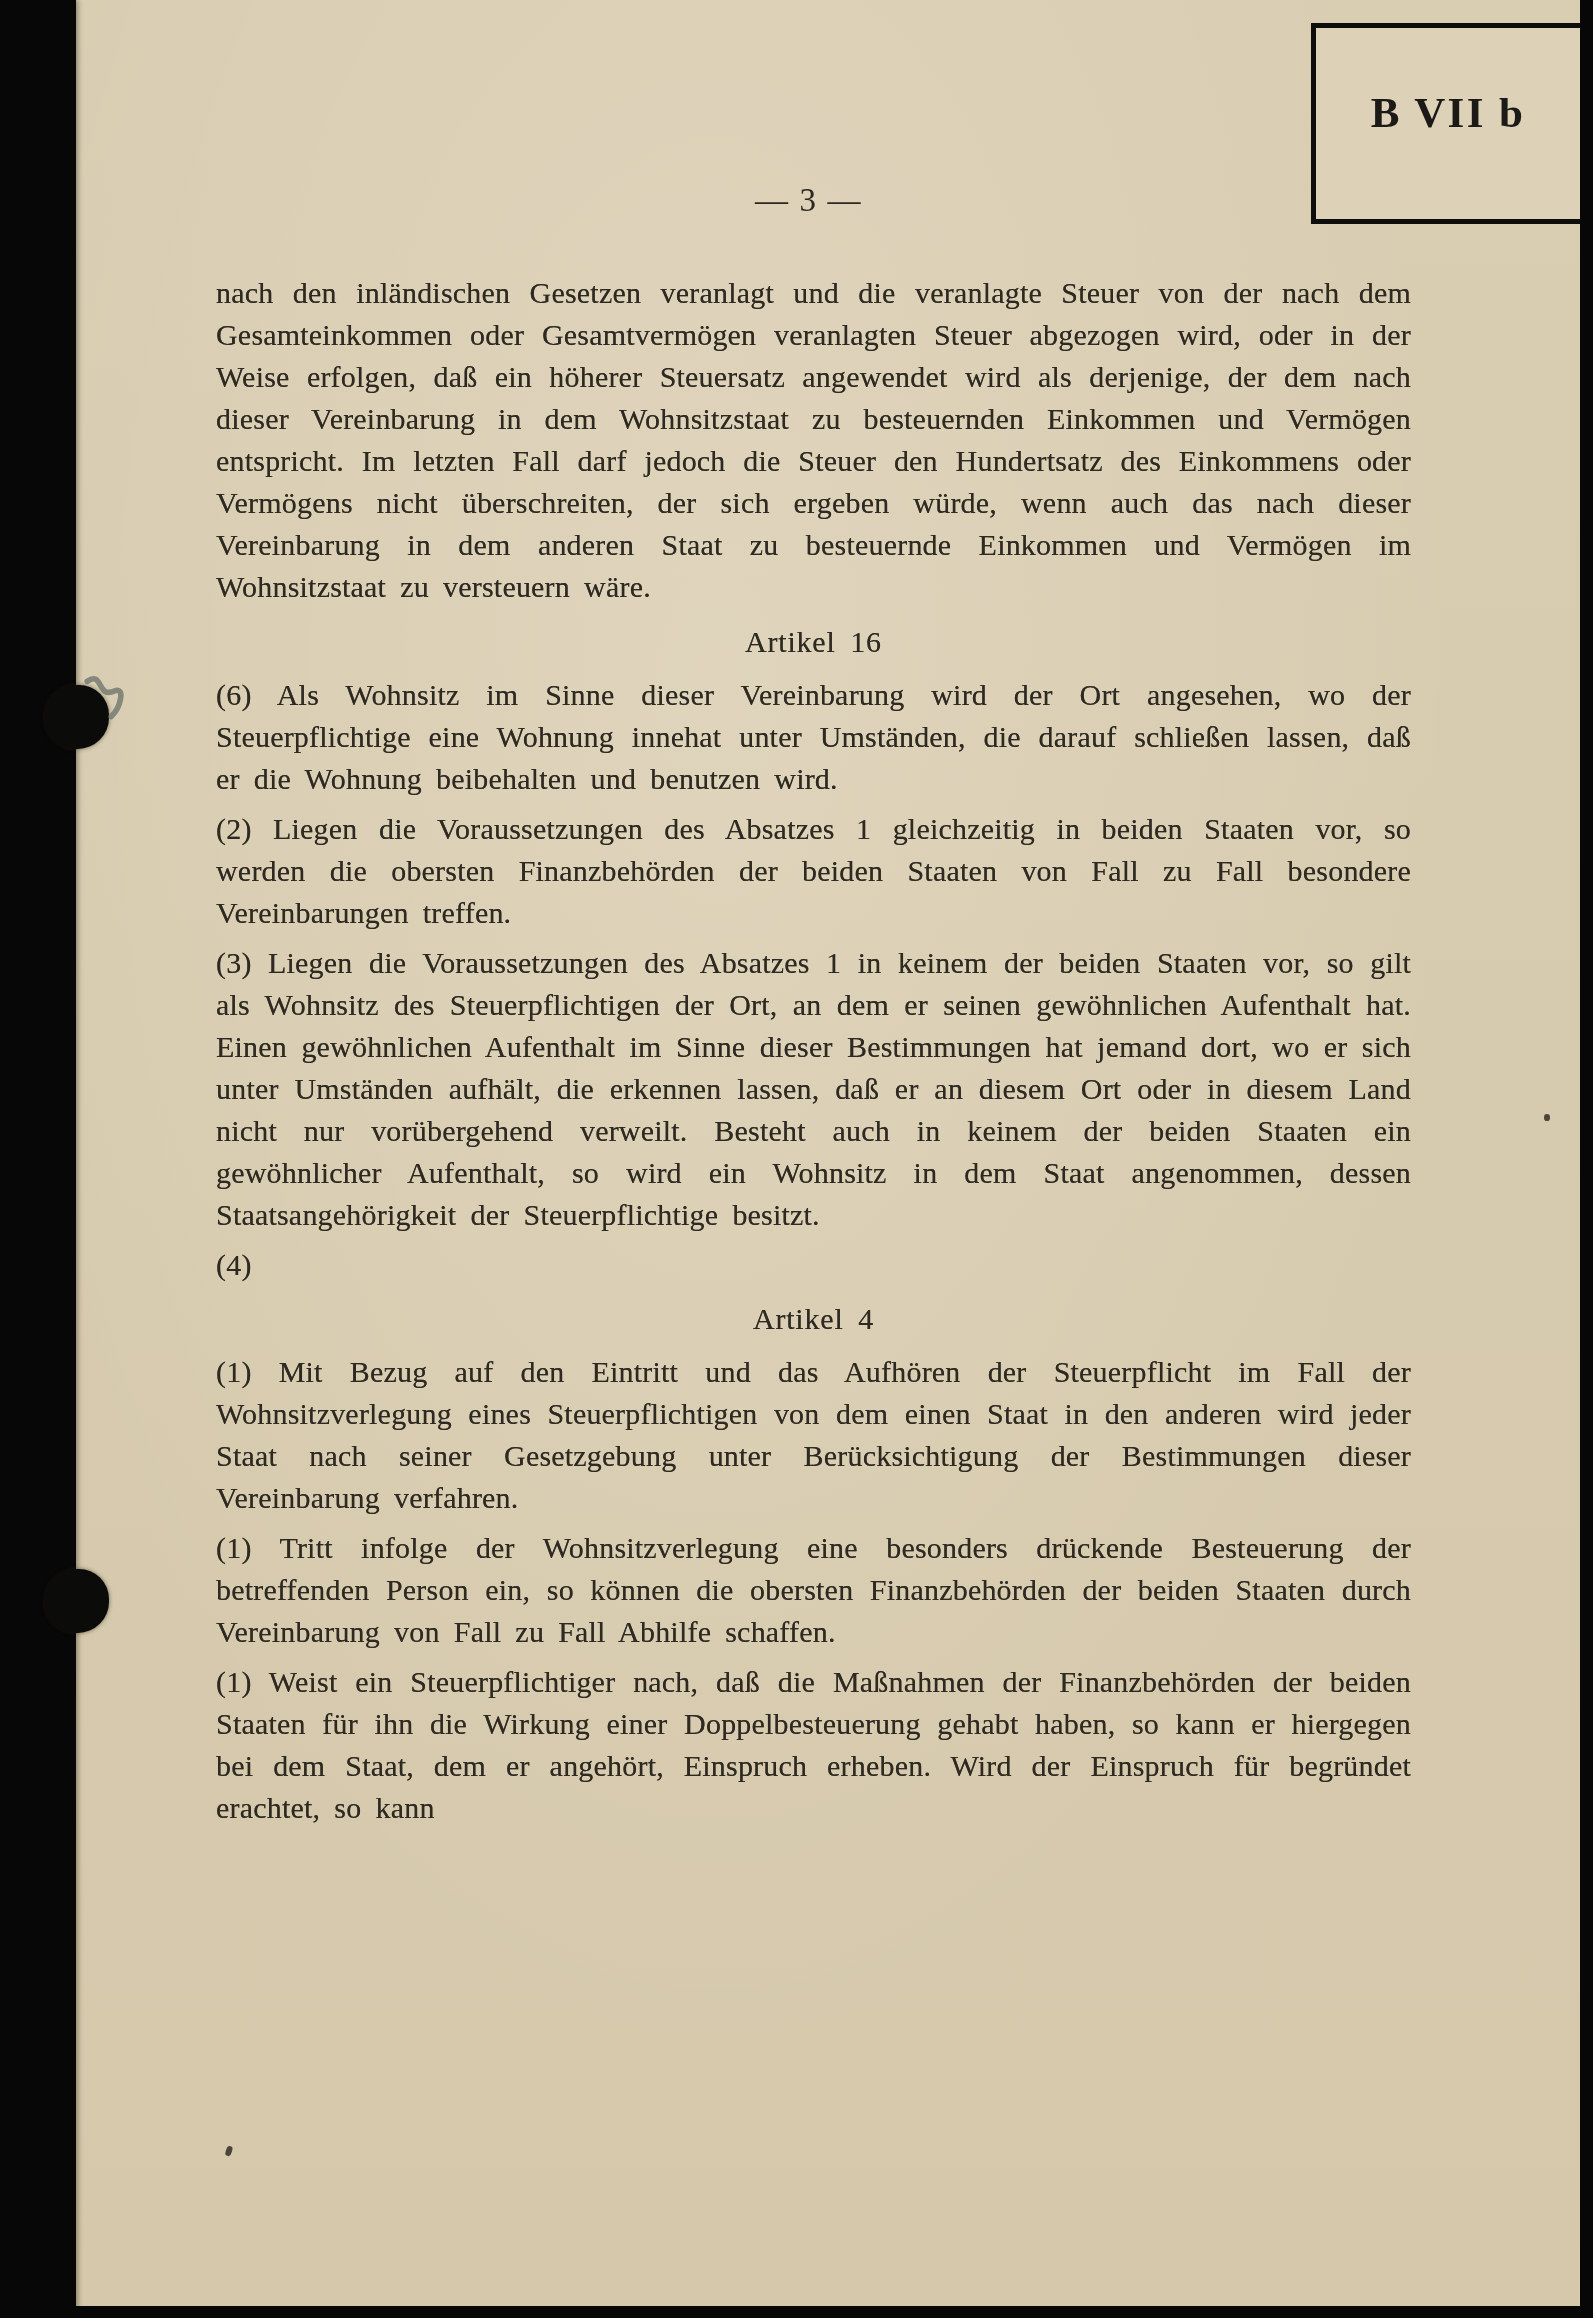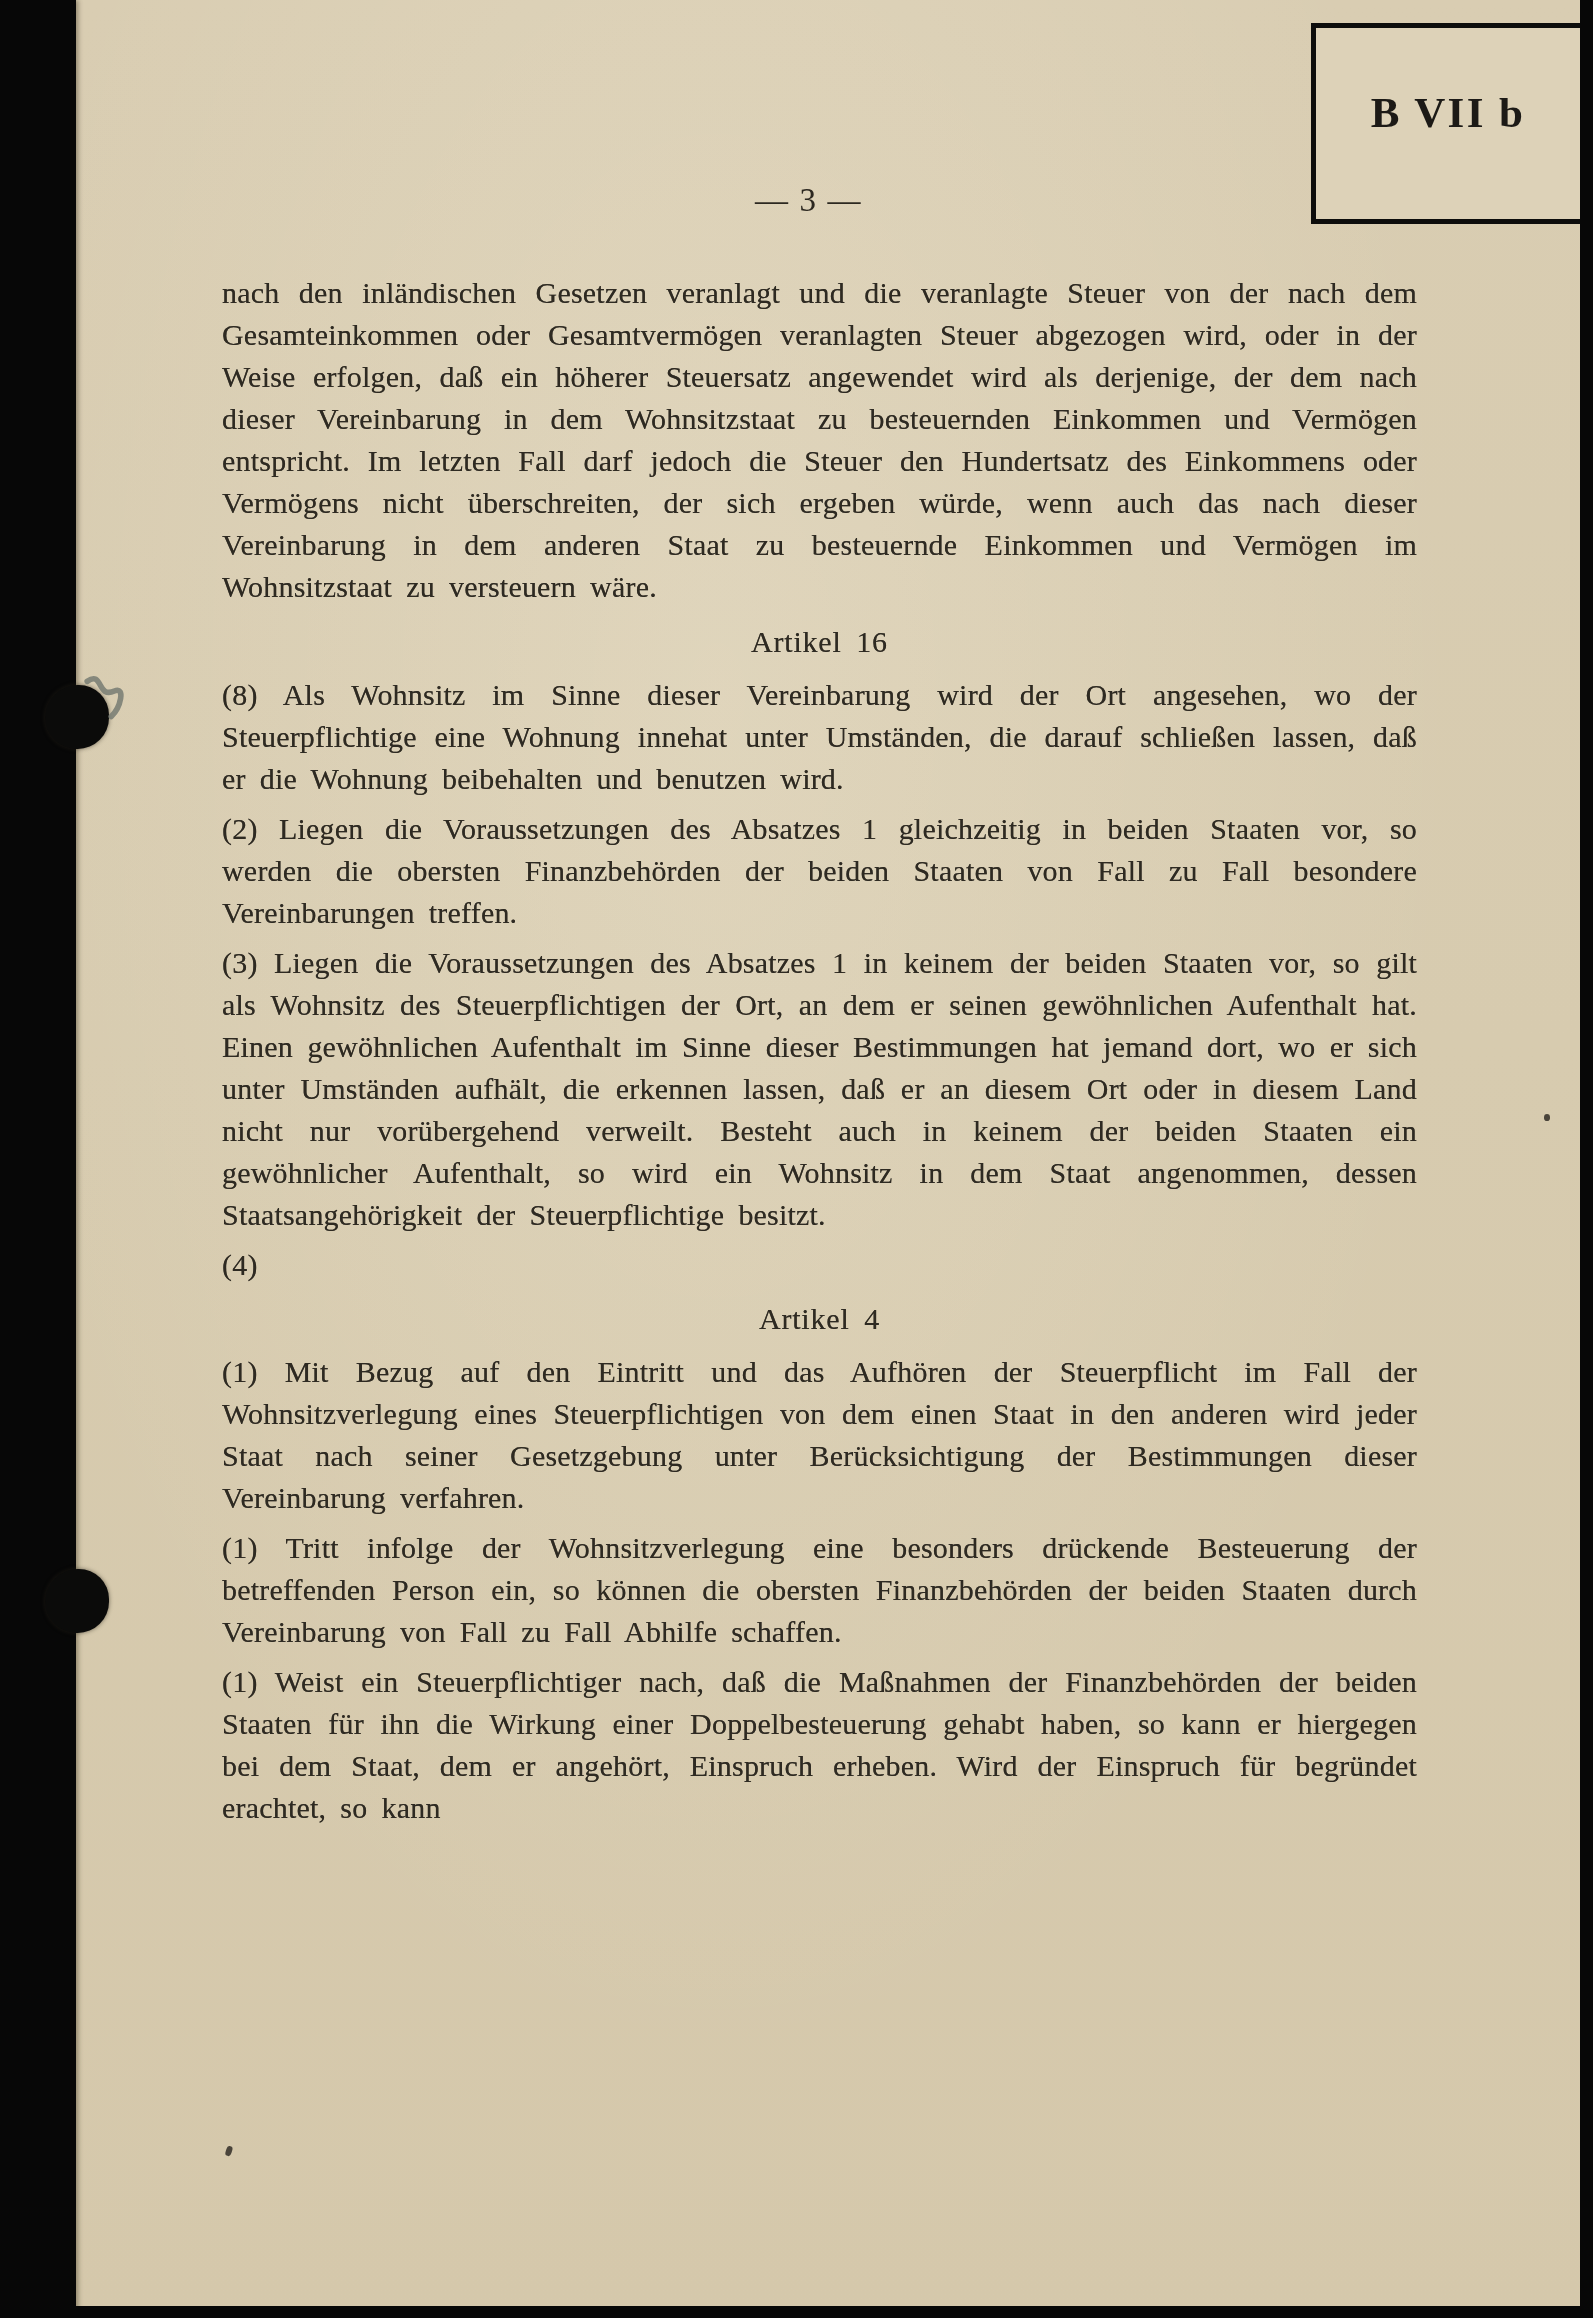--- a/index.html
+++ b/index.html
@@ -61,21 +61,21 @@
     width: 1195px;
     text-align: center;
     font-size: 33px;
     color: #2c2820;
     letter-spacing: 1.6px;
   }
 
   
   .doc-text {
     position: absolute;
-    left: 222px; top: 272px;
+    left: 216px; top: 272px;
     width: 1195px;
     color: #2e2a22;
     font-size: 30px;
     line-height: 42px;
     text-align: justify;
     word-spacing: 6.4px;
     letter-spacing: 0.2px;
     text-shadow: 0 0 0.4px rgba(46,42,34,0.7);
   }
   .doc-text p {
@@ -127,21 +127,21 @@
 
   <div class="class-box">
     <span class="label">B VII b</span>
   </div>
 
   <div class="page-number">— 3 —</div>
 
   <div class="doc-text">
     <p>nach den inländischen Gesetzen veranlagt und die veranlagte Steuer von der nach dem Gesamteinkommen oder Gesamtvermögen veranlagten Steuer abgezogen wird, oder in der Weise erfolgen, daß ein höherer Steuersatz angewendet wird als derjenige, der dem nach dieser Vereinbarung in dem Wohnsitzstaat zu besteuernden Einkommen und Vermögen entspricht. Im letzten Fall darf jedoch die Steuer den Hundertsatz des Einkommens oder Vermögens nicht überschreiten, der sich ergeben würde, wenn auch das nach dieser Vereinbarung in dem anderen Staat zu besteuernde Einkommen und Vermögen im Wohnsitzstaat zu versteuern wäre.</p>
     <h2>Artikel 16</h2>
-    <p>(8) Als Wohnsitz im Sinne dieser Vereinbarung wird der Ort angesehen, wo der Steuerpflichtige eine Wohnung innehat unter Umständen, die darauf schließen lassen, daß er die Wohnung beibehalten und benutzen wird.</p>
+    <p>(6) Als Wohnsitz im Sinne dieser Vereinbarung wird der Ort angesehen, wo der Steuerpflichtige eine Wohnung innehat unter Umständen, die darauf schließen lassen, daß er die Wohnung beibehalten und benutzen wird.</p>
     <p>(2) Liegen die Voraussetzungen des Absatzes 1 gleichzeitig in beiden Staaten vor, so werden die obersten Finanzbehörden der beiden Staaten von Fall zu Fall besondere Vereinbarungen treffen.</p>
     <p>(3) Liegen die Voraussetzungen des Absatzes 1 in keinem der beiden Staaten vor, so gilt als Wohnsitz des Steuerpflichtigen der Ort, an dem er seinen gewöhnlichen Aufenthalt hat. Einen gewöhnlichen Aufenthalt im Sinne dieser Bestimmungen hat jemand dort, wo er sich unter Umständen aufhält, die erkennen lassen, daß er an diesem Ort oder in diesem Land nicht nur vorübergehend verweilt. Besteht auch in keinem der beiden Staaten ein gewöhnlicher Aufenthalt, so wird ein Wohnsitz in dem Staat angenommen, dessen Staatsangehörigkeit der Steuerpflichtige besitzt.</p>
     <p>(4)</p>
     <h2>Artikel 4</h2>
     <p>(1) Mit Bezug auf den Eintritt und das Aufhören der Steuerpflicht im Fall der Wohnsitzverlegung eines Steuerpflichtigen von dem einen Staat in den anderen wird jeder Staat nach seiner Gesetzgebung unter Berücksichtigung der Bestimmungen dieser Vereinbarung verfahren.</p>
     <p>(1) Tritt infolge der Wohnsitzverlegung eine besonders drückende Besteuerung der betreffenden Person ein, so können die obersten Finanzbehörden der beiden Staaten durch Vereinbarung von Fall zu Fall Abhilfe schaffen.</p>
     <p>(1) Weist ein Steuerpflichtiger nach, daß die Maßnahmen der Finanzbehörden der beiden Staaten für ihn die Wirkung einer Doppelbesteuerung gehabt haben, so kann er hiergegen bei dem Staat, dem er angehört, Einspruch erheben. Wird der Einspruch für begründet erachtet, so kann</p>
   </div>
 
   <div class="punch top"></div>

